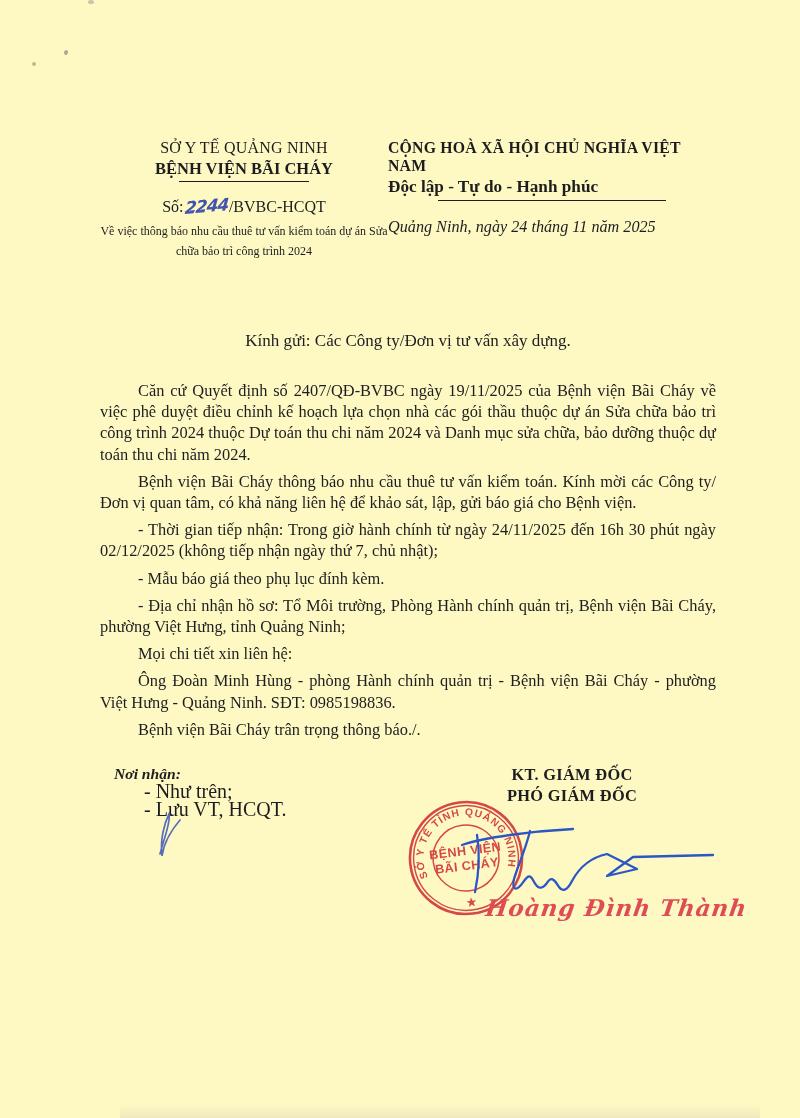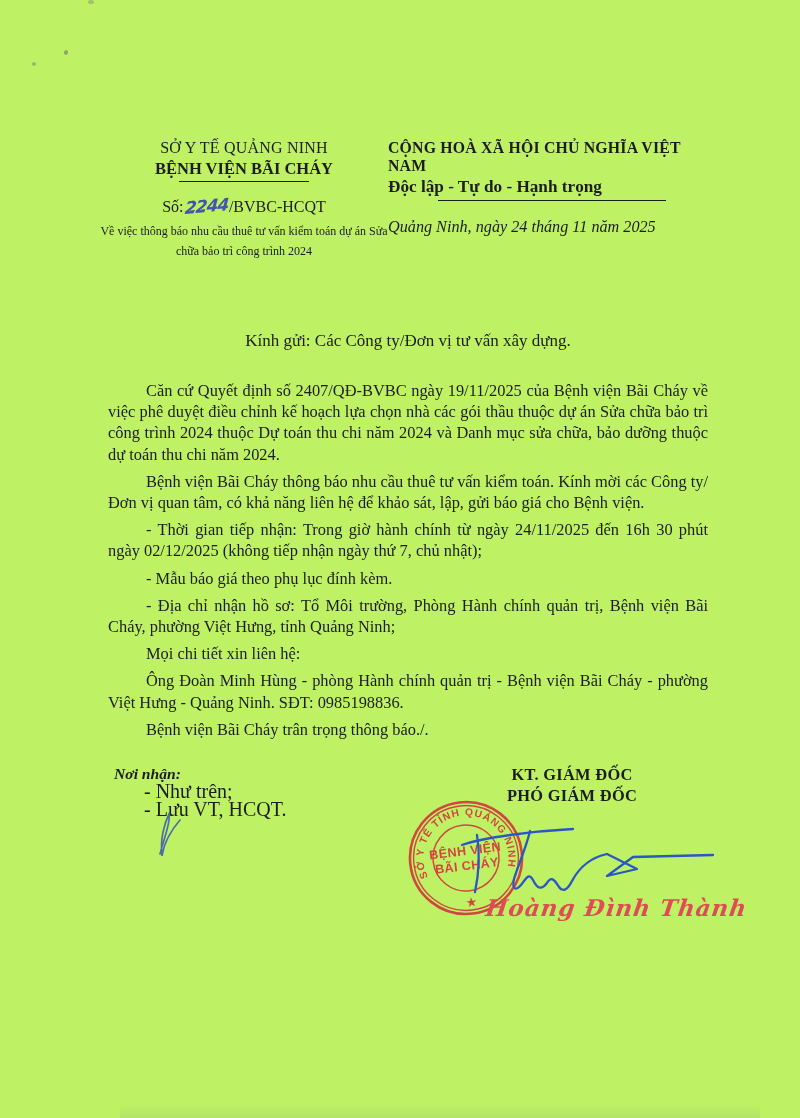--- a/index.html
+++ b/index.html
@@ -1,20 +1,20 @@
 <!DOCTYPE html>
 <html lang="vi"><head>
 <meta charset="utf-8">
 <style>
   html,body{margin:0;padding:0;background:#e9e9e9;}
   .page{
     position:relative;
     width:800px;height:1118px;
     margin:0 auto;
-    background:#bef264;
+    background:#fef9c3;
     overflow:hidden;
     font-family:"Liberation Serif","DejaVu Serif",serif;
     color:#1d1d20;
   }
   
   .smudge{position:absolute;background:#6a6a72;border-radius:50%;opacity:.55;}
   .s1{left:64px;top:50px;width:4px;height:5px;transform:rotate(20deg);}
   .s2{left:32px;top:62px;width:4px;height:4px;opacity:.45;}
   .s3{left:88px;top:0px;width:6px;height:4px;opacity:.35;}
   .scan-shadow{position:absolute;left:120px;right:40px;bottom:0;height:14px;
@@ -40,21 +40,21 @@
   .nat-title{font-size:15.8px;font-weight:bold;letter-spacing:.2px;}
   .nat-motto{font-size:17.2px;font-weight:bold;margin-top:2px;}
   .nat-motto::after{content:"";display:block;width:228px;margin:3px auto 0;
     border-bottom:1.6px solid #1d1d20;}
   .place-date{font-size:16.2px;font-style:italic;margin-top:17px;}
 
   
   .salutation{position:absolute;top:331px;left:100px;width:616px;
     text-align:center;font-size:17px;}
   .body{position:absolute;top:380px;left:100px;width:616px;}
-  .body p{margin:0 8px 6px;text-indent:38px;text-align:justify;
+  .body p{margin:0 0 6px;text-indent:38px;text-align:justify;
     font-size:16.4px;line-height:21.2px;}
 
   
   .doc-footer{position:absolute;top:762px;left:0;width:800px;height:356px;}
   .recipients{position:absolute;left:114px;top:3px;}
   .recipients-label{font-size:15.6px;font-weight:bold;font-style:italic;}
   .recipient-item{font-size:20px;line-height:17.5px;margin-left:30px;}
   .initial-mark{position:absolute;left:146px;top:46px;width:52px;height:58px;}
 
   .sign-titles{position:absolute;left:462px;top:2px;width:220px;text-align:center;}
@@ -80,21 +80,21 @@
 
   <header class="doc-header">
     <div class="head-left">
       <div class="org-parent">SỞ Y TẾ QUẢNG NINH</div>
       <div class="org-name">BỆNH VIỆN BÃI CHÁY</div>
       <div class="doc-number"><span>Số:</span><span class="handwritten">2244</span><span>/BVBC-HCQT</span></div>
       <div class="subject">Về việc thông báo nhu cầu thuê tư vấn kiểm toán dự án Sửa chữa bảo trì công trình 2024</div>
     </div>
     <div class="head-right">
       <div class="nat-title">CỘNG HOÀ XÃ HỘI CHỦ NGHĨA VIỆT NAM</div>
-      <div class="nat-motto">Độc lập - Tự do - Hạnh trọng</div>
+      <div class="nat-motto">Độc lập - Tự do - Hạnh phúc</div>
       <div class="place-date">Quảng Ninh, ngày 24 tháng 11 năm 2025</div>
     </div>
   </header>
 
   <div class="salutation">Kính gửi: Các Công ty/Đơn vị tư vấn xây dựng.</div>
 
   <main class="body">
     <p>Căn cứ Quyết định số 2407/QĐ-BVBC ngày 19/11/2025 của Bệnh viện Bãi Cháy về việc phê duyệt điều chỉnh kế hoạch lựa chọn nhà các gói thầu thuộc dự án Sửa chữa bảo trì công trình 2024 thuộc Dự toán thu chi năm 2024 và Danh mục sửa chữa, bảo dưỡng thuộc dự toán thu chi năm 2024.</p>
     <p>Bệnh viện Bãi Cháy thông báo nhu cầu thuê tư vấn kiểm toán. Kính mời các Công ty/Đơn vị quan tâm, có khả năng liên hệ để khảo sát, lập, gửi báo giá cho Bệnh viện.</p>
     <p>- Thời gian tiếp nhận: Trong giờ hành chính từ ngày 24/11/2025 đến 16h 30 phút ngày 02/12/2025 (không tiếp nhận ngày thứ 7, chủ nhật);</p>

